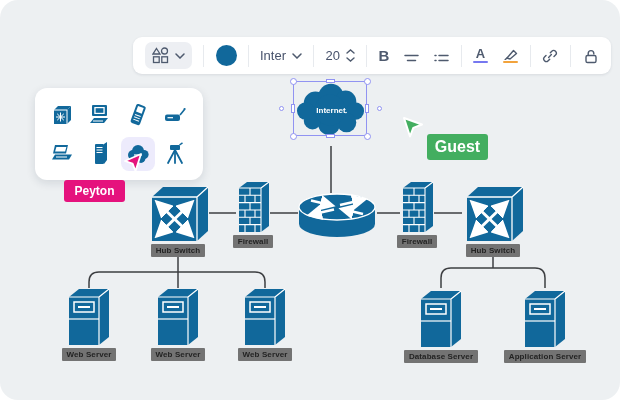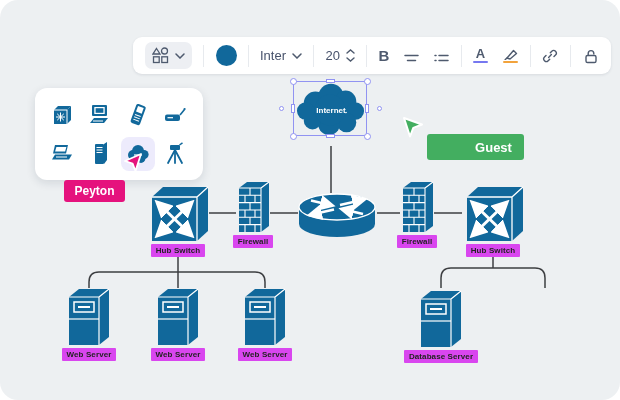--- a/index.html
+++ b/index.html
@@ -28,37 +28,37 @@
   .palette{position:absolute;left:35px;top:88px;width:168px;height:92px;background:#fff;border-radius:12px;
     box-shadow:0 3px 10px rgba(20,30,60,.12);display:grid;grid-template-columns:repeat(4,1fr);
     padding:7px 9px;box-sizing:border-box;align-items:center;justify-items:center;z-index:6;}
   .pcell{width:34px;height:34px;display:flex;align-items:center;justify-content:center;border-radius:8px;cursor:pointer;}
   .pcell.selected{background:#edebfc;}
 
   
   .connections{position:absolute;inset:0;z-index:1;}
   .connections path{stroke:#3d3f42;stroke-width:1.5;fill:none;}
   .node{position:absolute;display:flex;flex-direction:column;align-items:center;gap:2px;z-index:2;}
-  .chip{background:#d946ef;color:#232323;font-size:8px;font-weight:700;padding:2px 5px;
+  .chip{background:#737373;color:#232323;font-size:8px;font-weight:700;padding:2px 5px;
     white-space:nowrap;border-radius:1px;letter-spacing:.1px;}
 
   
   .sel-wrap{position:absolute;left:290px;top:78px;width:82px;height:62px;z-index:3;}
   .sel-rect{position:absolute;left:3px;top:3px;width:74px;height:55px;border:1.4px solid #9193F2;box-sizing:border-box;}
   .hdl{position:absolute;background:#fff;border:1.4px solid #9193F2;box-sizing:border-box;}
   .hdl.c{width:7px;height:7px;border-radius:50%;}
   .hdl.dot{width:5px;height:5px;border-radius:50%;}
   .hdl.vbar{width:4px;height:9px;}
   .hdl.hbar{width:9px;height:4px;}
 
   
   .collab{position:absolute;color:#fff;font-weight:600;display:flex;align-items:center;
     justify-content:center;border-radius:3px;z-index:8;}
   .collab.peyton{left:64px;top:180px;width:61px;height:22px;font-size:12px;background:#E5127D;}
-  .collab.guest{left:427px;top:134px;width:61px;height:26px;font-size:13px;background:#43AE60;padding-left:36px;}
+  .collab.guest{left:427px;top:134px;width:61px;height:26px;font-size:16px;background:#43AE60;}
   .cursor{position:absolute;z-index:9;}
 </style>
 </head>
 <body>
 
 <div class="stage">
   <div class="canvas"></div>
 
   <svg class="connections" width="620" height="400">
     <path d="M331 146 L331 193"></path>
@@ -464,14 +464,30 @@
       <g stroke="#fff" fill="none">
           <path d="M3 9 H33 M33 9 V57 M33 9 L43 1" stroke-width="1.2"></path>
         <rect x="8" y="14" width="20" height="10" stroke-width="1.5"></rect>
         <line x1="12" y1="19" x2="24" y2="19" stroke-width="2"></line>
         <line x1="3" y1="31" x2="33" y2="31" stroke-width="1.2"></line>
         </g>
     </svg>
     <div class="chip">Database Server</div>
   </div>
 
+  <div class="node" style="left:497px;top:290px;width:96px;">
+    <svg width="46" height="58" viewBox="0 0 46 58">
+      <g fill="#11689B">
+          <polygon points="3,9 13,1 43,1 33,9"></polygon>
+          <polygon points="33,9 43,1 43,49 33,57"></polygon>
+          <rect x="3" y="9" width="30" height="48"></rect>
+        </g>
+      <g stroke="#fff" fill="none">
+          <path d="M3 9 H33 M33 9 V57 M33 9 L43 1" stroke-width="1.2"></path>
+        <rect x="8" y="14" width="20" height="10" stroke-width="1.5"></rect>
+        <line x1="12" y1="19" x2="24" y2="19" stroke-width="2"></line>
+        <line x1="3" y1="31" x2="33" y2="31" stroke-width="1.2"></line>
+        </g>
+    </svg>
+    <div class="chip">Application Server</div>
+  </div>
 
 </div>
 
 </body></html>

